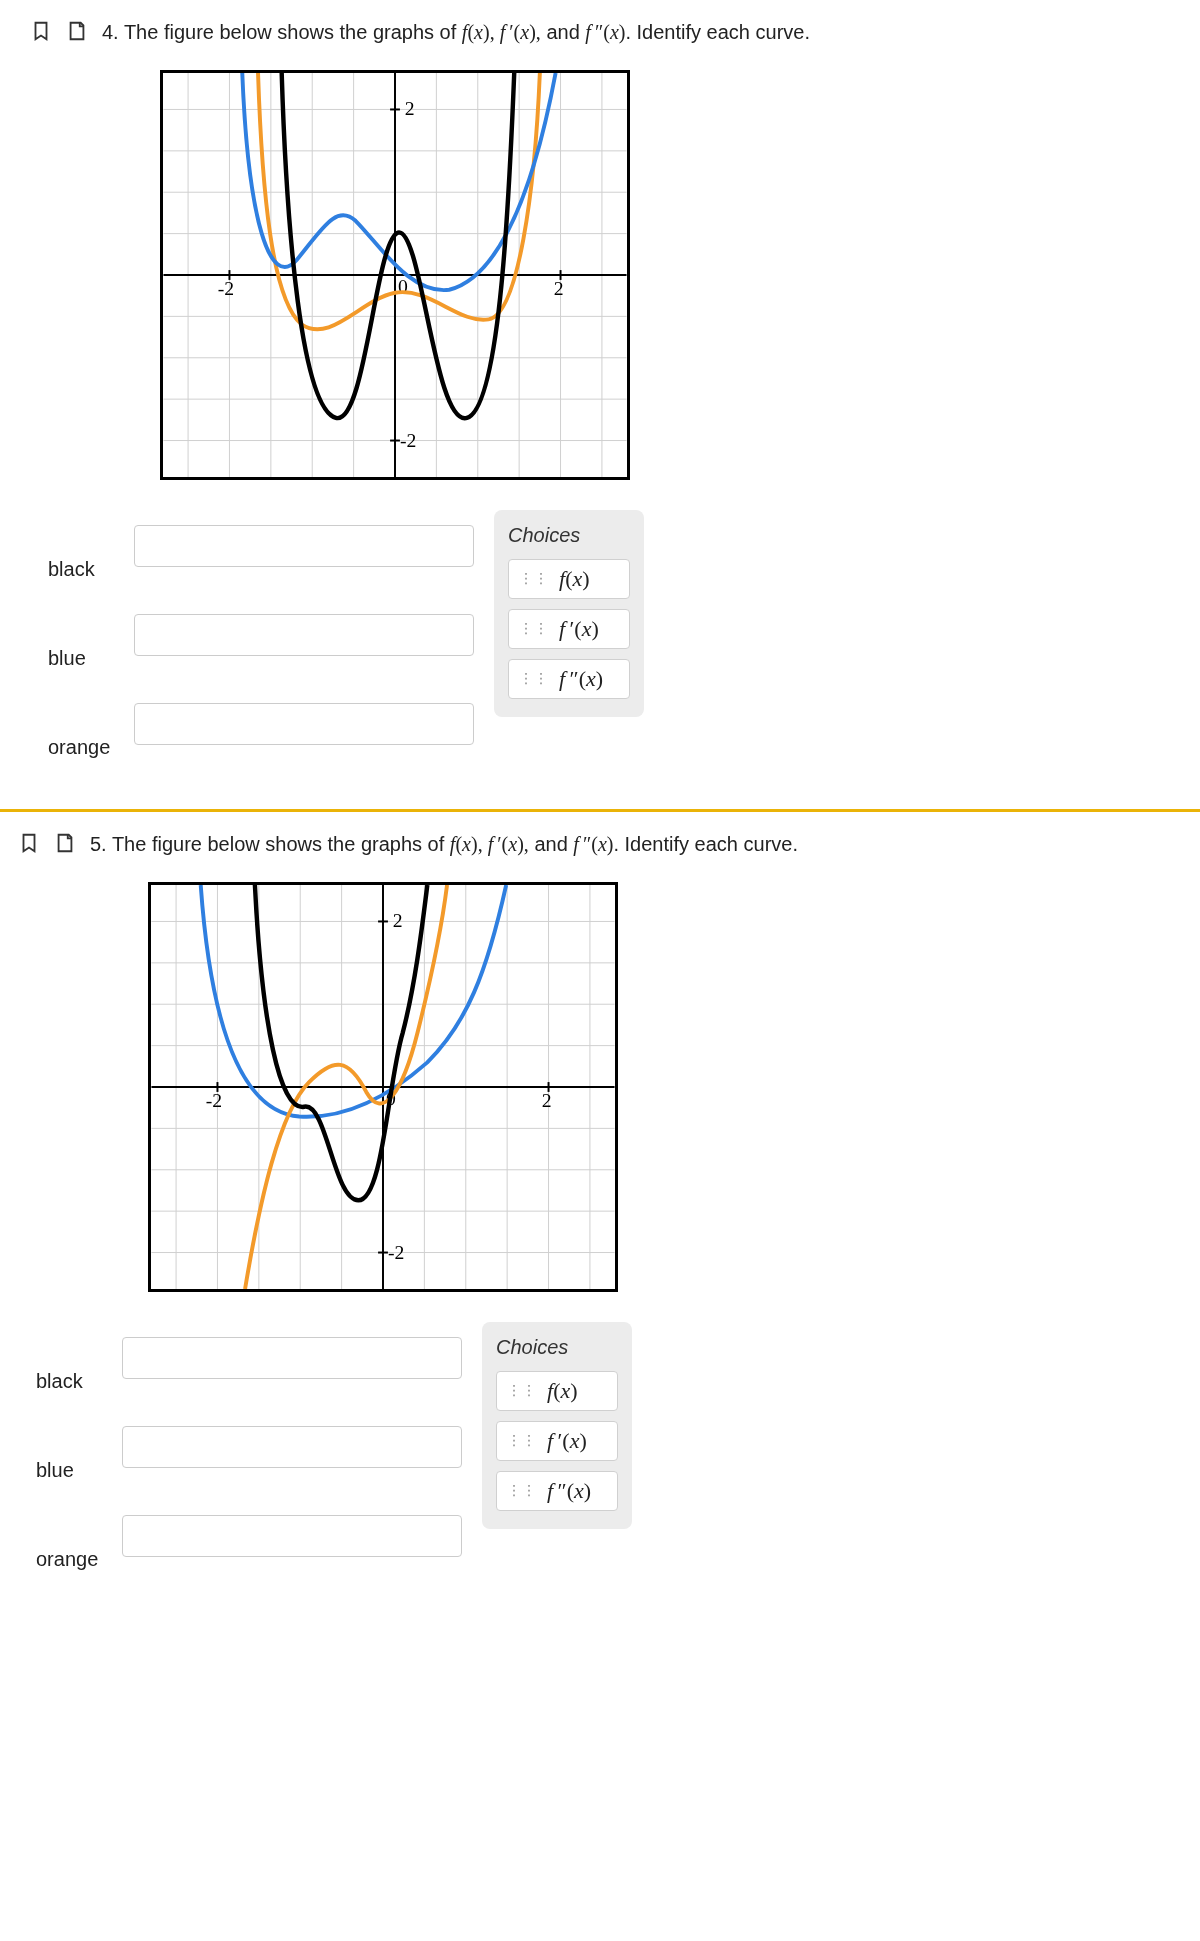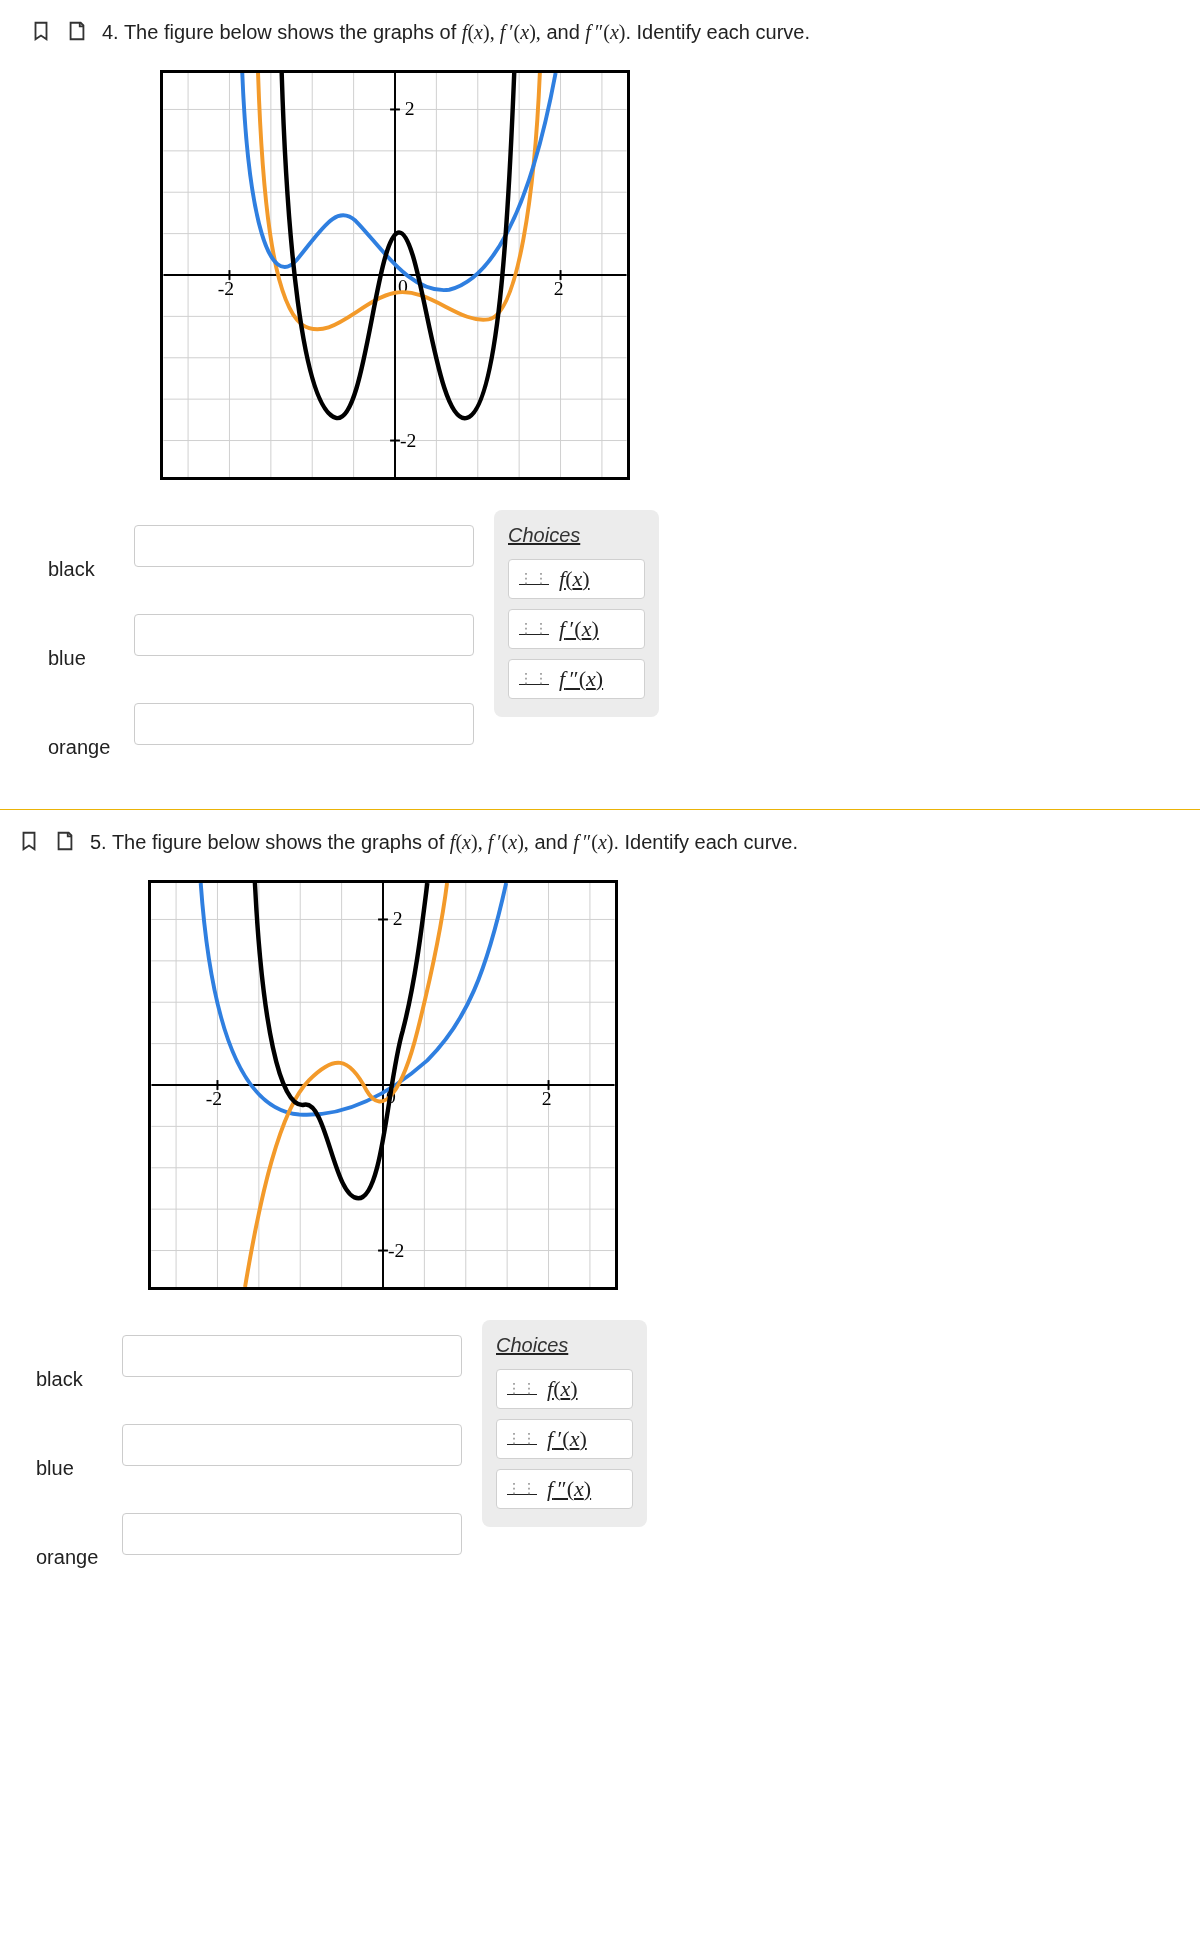--- a/index.html
+++ b/index.html
@@ -6,21 +6,21 @@
   body {
     font-family: Arial, Helvetica, sans-serif;
     background: #fff;
     color: #222;
     font-size: 20px;
     padding: 0;
     width: 1200px;
   }
   .question-block {
     padding: 18px 30px 50px 30px;
-    border-bottom: 1px solid #eab308;
+    border-bottom: 3px solid #eab308;
   }
   .question-header {
     display: flex;
     align-items: flex-start;
     gap: 14px;
     margin-bottom: 24px;
   }
   .icon {
     width: 22px;
     height: 22px;
@@ -47,22 +47,21 @@
   }
   .slots { display:flex; flex-direction:column; gap:18px; }
   .slot-row { display:flex; align-items:center; gap:16px; }
   .slot-label { width:70px; font-size:20px; color:#222;margin-top:48px; }
   .dropzone {
     width: 340px; height:42px;
     border:1px solid #ccc; border-radius:4px; background:#fff;
   }
   .choices-panel {
     background:#ececec; border-radius:8px; padding:14px 14px 18px 14px;
-    width:165px;
-    text-decoration:underline;
+    width:150px;
   }
   .choices-title { font-style:italic; font-size:20px; color:#333; margin-bottom:12px; }
   .choice-item {
     display:flex; align-items:center; gap:10px;
     background:#fff; border:1px solid #d0d0d0; border-radius:4px;
     padding:6px 10px; margin-bottom:10px;
     font-family:"Times New Roman", serif; font-size:22px;
   }
   .choice-item:last-child { margin-bottom:0; }
   .grip { color:#8a8a8a; font-size:14px; letter-spacing:1px; line-height:1; }

